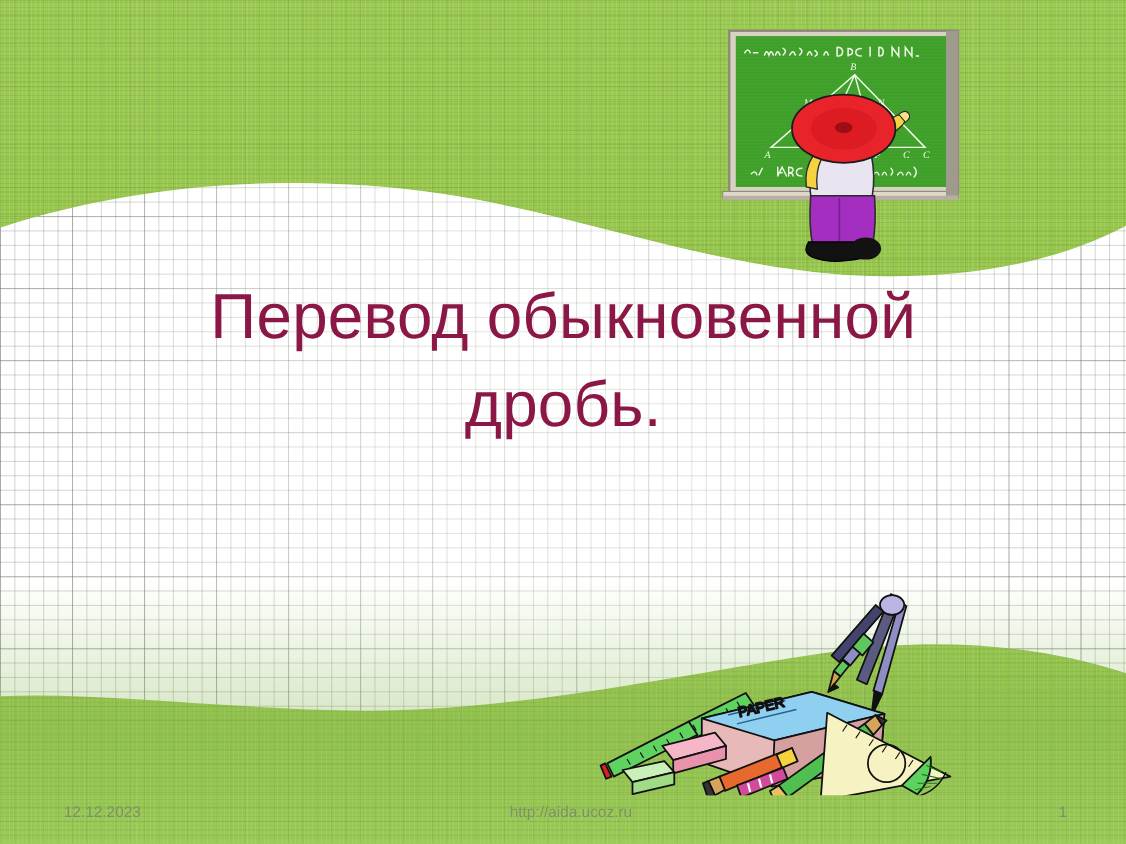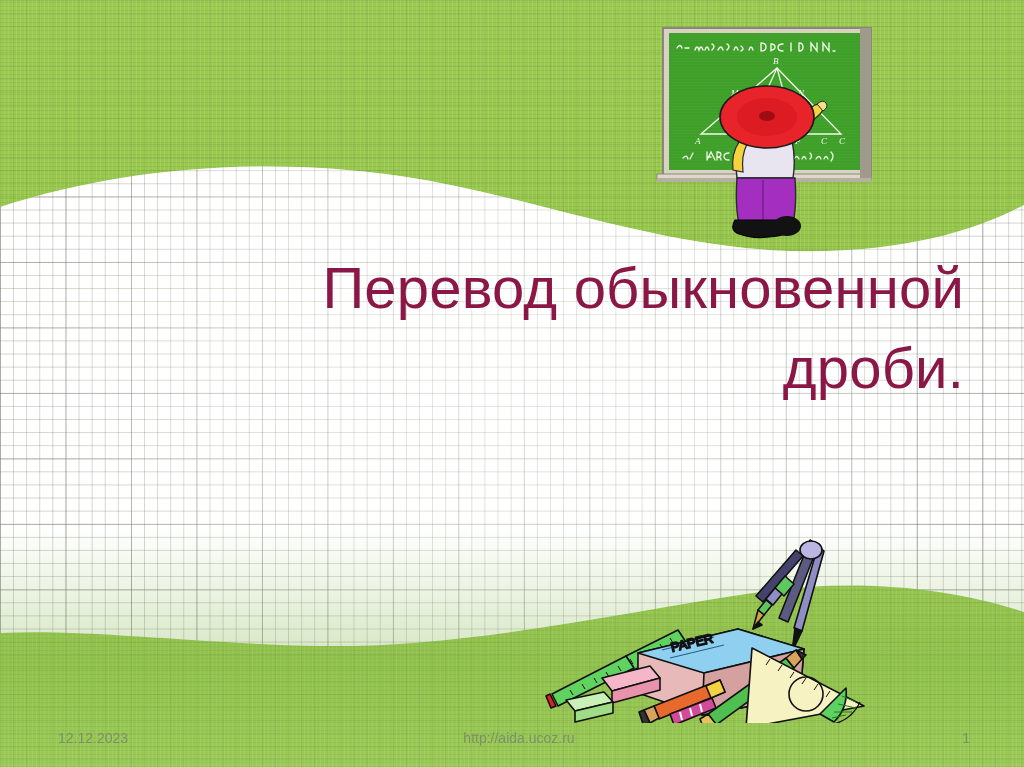--- a/index.html
+++ b/index.html
@@ -63,21 +63,20 @@
     position:absolute;left:60px;top:248px;width:904px;
     text-align:center;z-index:6;
   }
   .title-line{
     color:#8a1745;
     font-size:58px;
     line-height:1.38;
     font-weight:400;
     letter-spacing:.2px;
     white-space:nowrap;
-    text-align:right;
   }
 
   
   .footer{
     position:absolute;left:0;right:0;bottom:18px;height:22px;z-index:8;
     display:flex;align-items:center;
   }
   .footer .f-date{position:absolute;left:58px;font-size:14px;color:#7d8f6a;}
   .footer .f-url{position:absolute;left:14px;right:0;text-align:center;font-size:14px;color:#7e8f6b;}
   .footer .f-num{position:absolute;right:54px;font-size:14px;color:#7d8f6a;}
@@ -259,21 +258,21 @@
         <path d="M340,174 a40,40 0 0 1 -26,22" fill="none" stroke="#111" stroke-width="1.4"></path>
         <g stroke="#1c7a1c" stroke-width="1">
           <path d="M322,168 l14,6 M318,176 l18,4 M314,184 l18,0 M312,190 l14,-3"></path>
         </g>
       </g>
     </svg>
   </div>
 
   <div class="title-wrap">
     <div class="title-line">Перевод обыкновенной</div>
-    <div class="title-line">дроби.</div>
+    <div class="title-line">дробь.</div>
   </div>
 
   <div class="footer">
     <span class="f-date">12.12.2023</span>
     <span class="f-url">http://aida.ucoz.ru</span>
     <span class="f-num">1</span>
   </div>
 
 </div>
 

